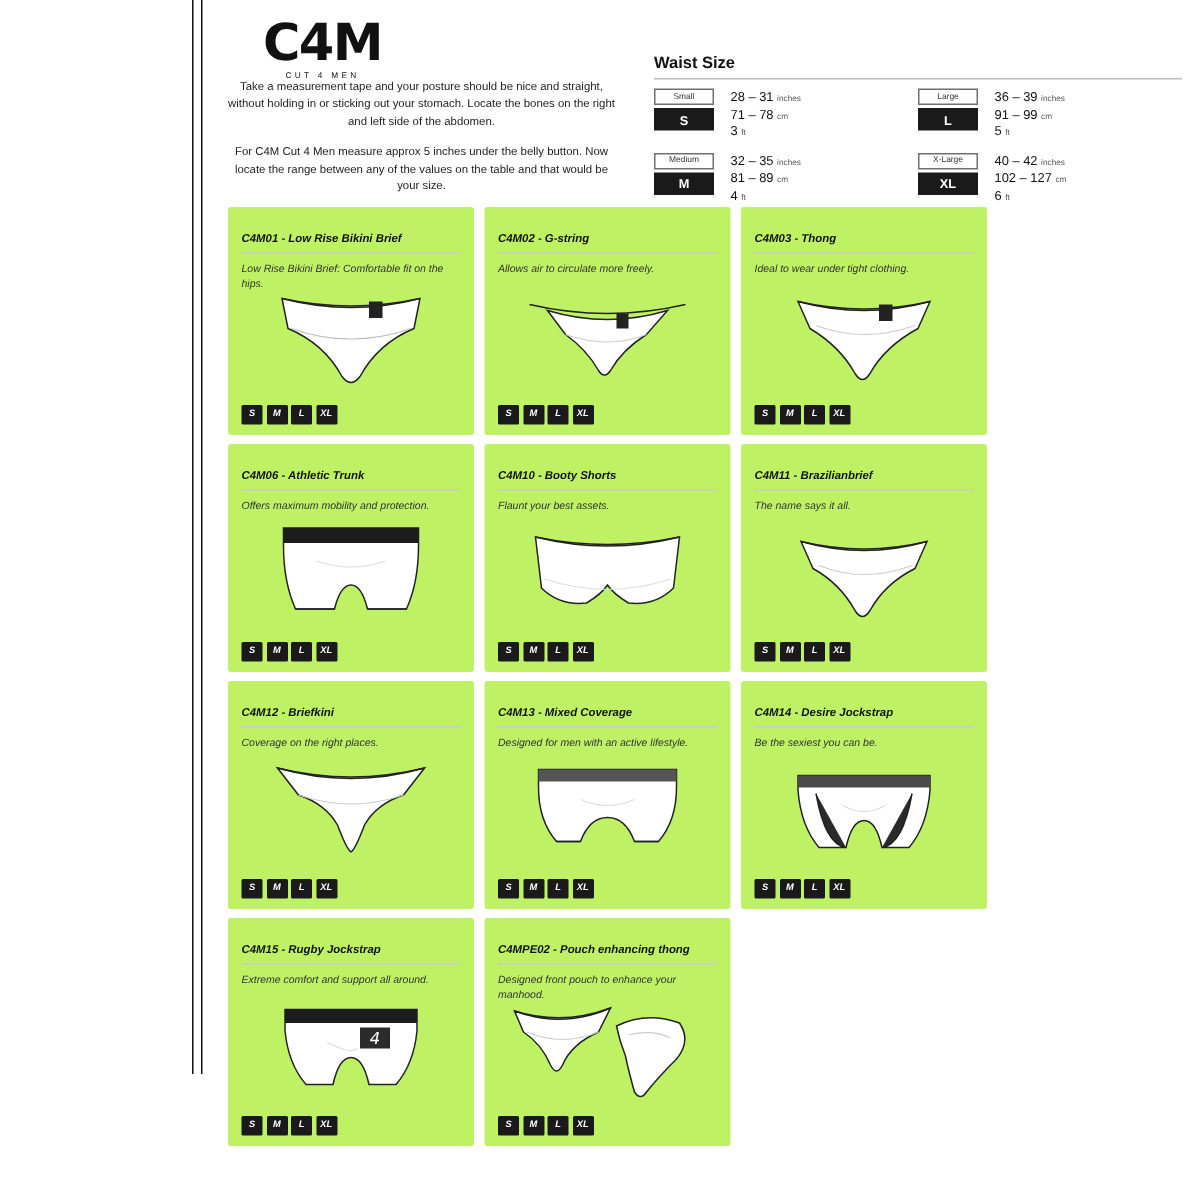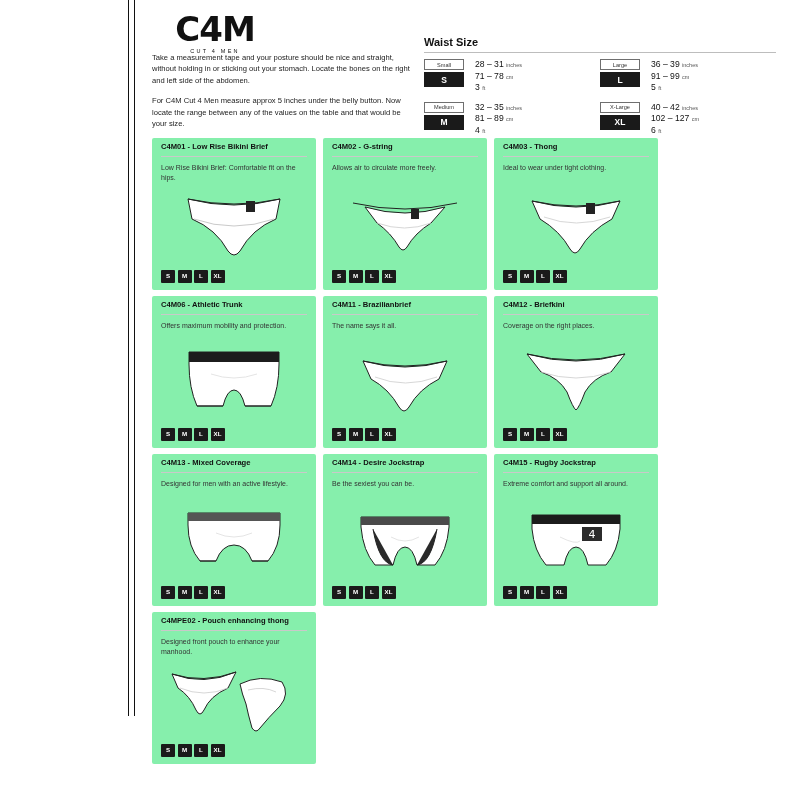--- a/index.html
+++ b/index.html
@@ -68,26 +68,26 @@
   }
   .intro {
     position: absolute;
     left: 0;
     top: 52px;
     width: 258px;
     font-size: 7.6px;
     line-height: 1.5;
     color: #222;
   }
-  .intro p { margin: 0 0 9px 0; }
+  .intro p { margin: 0 0 9px 0; text-align: center; }
 
   
   .waist {
     position: absolute;
-    left: 272px;
+    left: 284px;
     top: 36px;
     width: 352px;
   }
   .waist-title {
     font-size: 11px;
     font-weight: 700;
     color: #111;
     margin-bottom: 4px;
   }
   .waist-rule {
@@ -151,26 +151,27 @@
     position: absolute;
     left: 0;
     top: 138px;
     right: 0;
     display: grid;
     grid-template-columns: repeat(3, 164px);
     grid-auto-rows: 152px;
     gap: 6px 7px;
   }
   .card {
-    background: #86efac;
+    background: #bef264;
     border-radius: 2px;
     position: relative;
     overflow: hidden;
-    padding: 4px 9px 0 9px;
+    padding: 16px 9px 0 9px;
     box-sizing: border-box;
+    font-style: italic;
   }
   .card-title {
     font-size: 7.6px;
     font-weight: 700;
     color: #111;
     line-height: 1.2;
   }
   .card-rule {
     height: 1px;
     background: #c9c9c9;
@@ -371,20 +372,38 @@
         </div>
         <div class="sizes">
           <span class="sz">S</span>
           <span class="sz">M</span>
           <span class="sz">L</span>
           <span class="sz">XL</span>
         </div>
       </div>
 
 
+      <div class="card">
+        <div class="card-title">C4M10 - Booty Shorts</div>
+        <div class="card-rule"></div>
+        <div class="card-desc">Flaunt your best assets.</div>
+        <div class="art">
+          <svg width="128" height="74" viewBox="0 0 128 74">
+            <path d="M16 12 Q64 24 112 12 L108 46 Q96 58 78 56 Q68 50 64 44 Q60 50 50 56 Q32 58 20 46 Z" fill="#ffffff" stroke="#222" stroke-width="1"></path>
+            <path d="M16 12 Q64 22 112 12" fill="none" stroke="#222" stroke-width="1"></path>
+            <path d="M22 40 Q64 54 106 40" fill="none" stroke="#ddd" stroke-width="0.8"></path>
+          </svg>
+        </div>
+        <div class="sizes">
+          <span class="sz">S</span>
+          <span class="sz">M</span>
+          <span class="sz">L</span>
+          <span class="sz">XL</span>
+        </div>
+      </div>
 
       <div class="card">
         <div class="card-title">C4M11 - Brazilianbrief</div>
         <div class="card-rule"></div>
         <div class="card-desc">The name says it all.</div>
         <div class="art">
           <svg width="120" height="72" viewBox="0 0 120 72">
             <path d="M18 14 Q60 26 102 14 L94 32 Q74 42 64 60 Q59 68 54 60 Q44 42 26 32 Z" fill="#ffffff" stroke="#222" stroke-width="1"></path>
             <path d="M18 14 Q60 24 102 14" fill="none" stroke="#222" stroke-width="1"></path>
             <path d="M30 30 Q60 42 92 30" fill="none" stroke="#ccc" stroke-width="0.8"></path>

